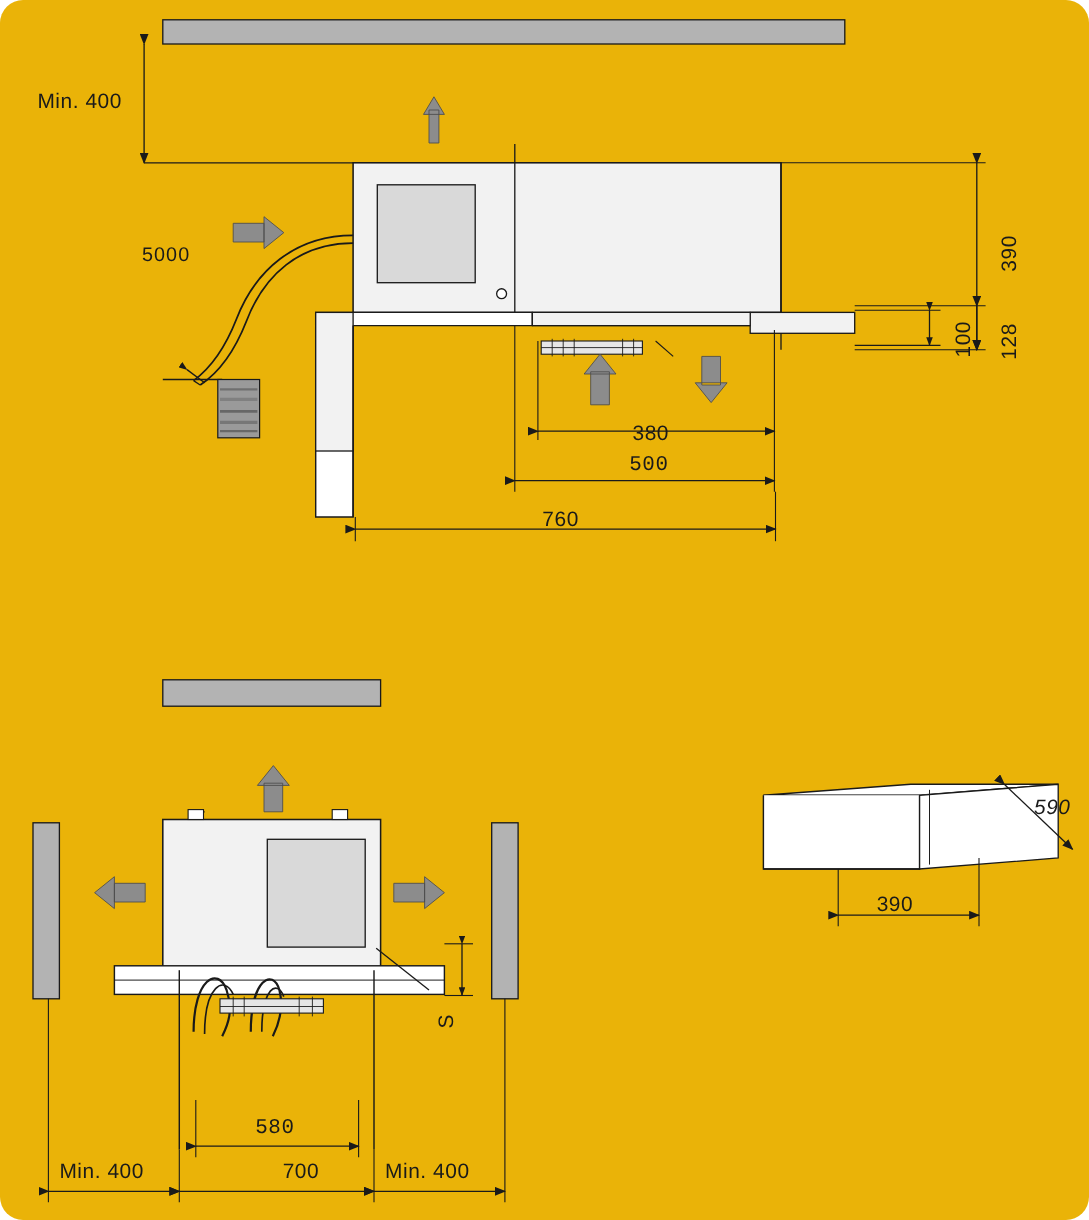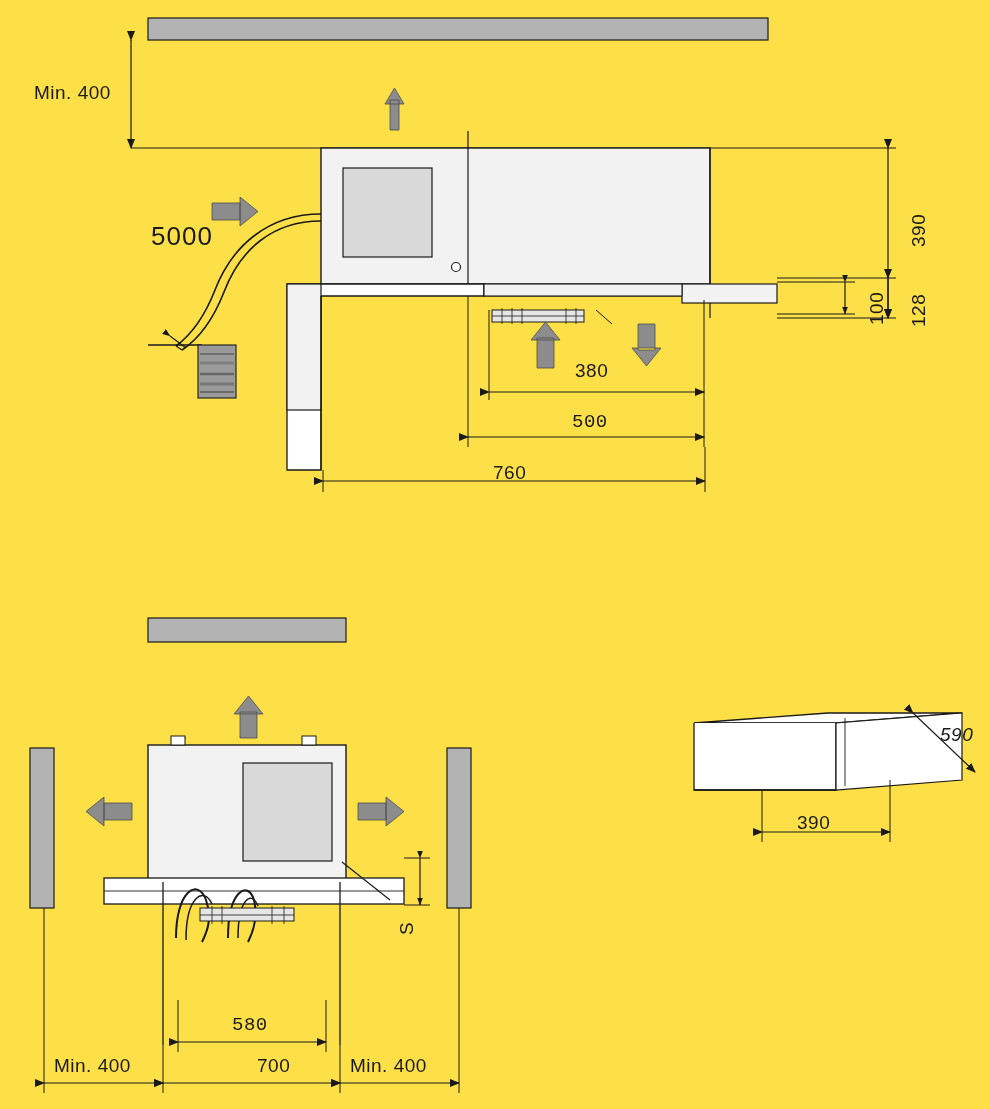--- a/index.html
+++ b/index.html
@@ -8,34 +8,34 @@
     background: #ffffff;
   }
   body {
     font-family: "Liberation Sans", sans-serif;
   }
   #root {
     position: relative;
     width: 990px;
     height: 1109px;
     overflow: hidden;
-    background: #fde047;
+    background: #eab308;
+    border-radius: 21px;
   }
   .lbl {
     position: absolute;
     font-family: "Liberation Sans", sans-serif;
     font-size: 19px;
     color: #1a1a1a;
     white-space: nowrap;
     letter-spacing: 0.5px;
   }
   .lbl.big {
-    font-size: 26px;
+    font-size: 18px;
     letter-spacing: 1px;
-    margin-left: 22px;
   }
   .lbl.vert {
     transform: rotate(-90deg);
     transform-origin: left top;
   }
   svg.layer {
     position: absolute;
     left: 0;
     top: 0;
     width: 990px;
@@ -254,21 +254,21 @@
       <line x1="762" y1="790" x2="762" y2="842" stroke="#1a1a1a" stroke-width="1"></line>
       <line x1="890" y1="780" x2="890" y2="842" stroke="#1a1a1a" stroke-width="1"></line>
     </g>
   </svg>
 
   <div class="lbl" style="left:34px; top:82px;">Min. 400</div>
   <div class="lbl big" style="left:129px; top:221px;">5000</div>
   <div class="lbl vert" style="left:908px; top:247px;">390</div>
   <div class="lbl vert" style="left:908px; top:327px;">128</div>
   <div class="lbl vert" style="left:866px; top:325px;">100</div>
-  <div class="lbl" style="left:575px; top:360px;">380</div>
+  <div class="lbl" style="left:575px; top:384px;">380</div>
   <div class="lbl" style="left:572px; top:411px;font-family:Liberation Mono, monospace;">500</div>
   <div class="lbl" style="left:493px; top:462px;">760</div>
 
   <div class="lbl vert" style="left:396px; top:935px;">S</div>
   <div class="lbl" style="left:232px; top:1014px;font-family:Liberation Mono, monospace;">580</div>
   <div class="lbl" style="left:233px; top:1055px;margin-left:24px;">700</div>
   <div class="lbl" style="left:54px; top:1055px;">Min. 400</div>
   <div class="lbl" style="left:350px; top:1055px;">Min. 400</div>
 
   <div class="lbl" style="left:940px; top:724px;font-style:italic;">590</div>

